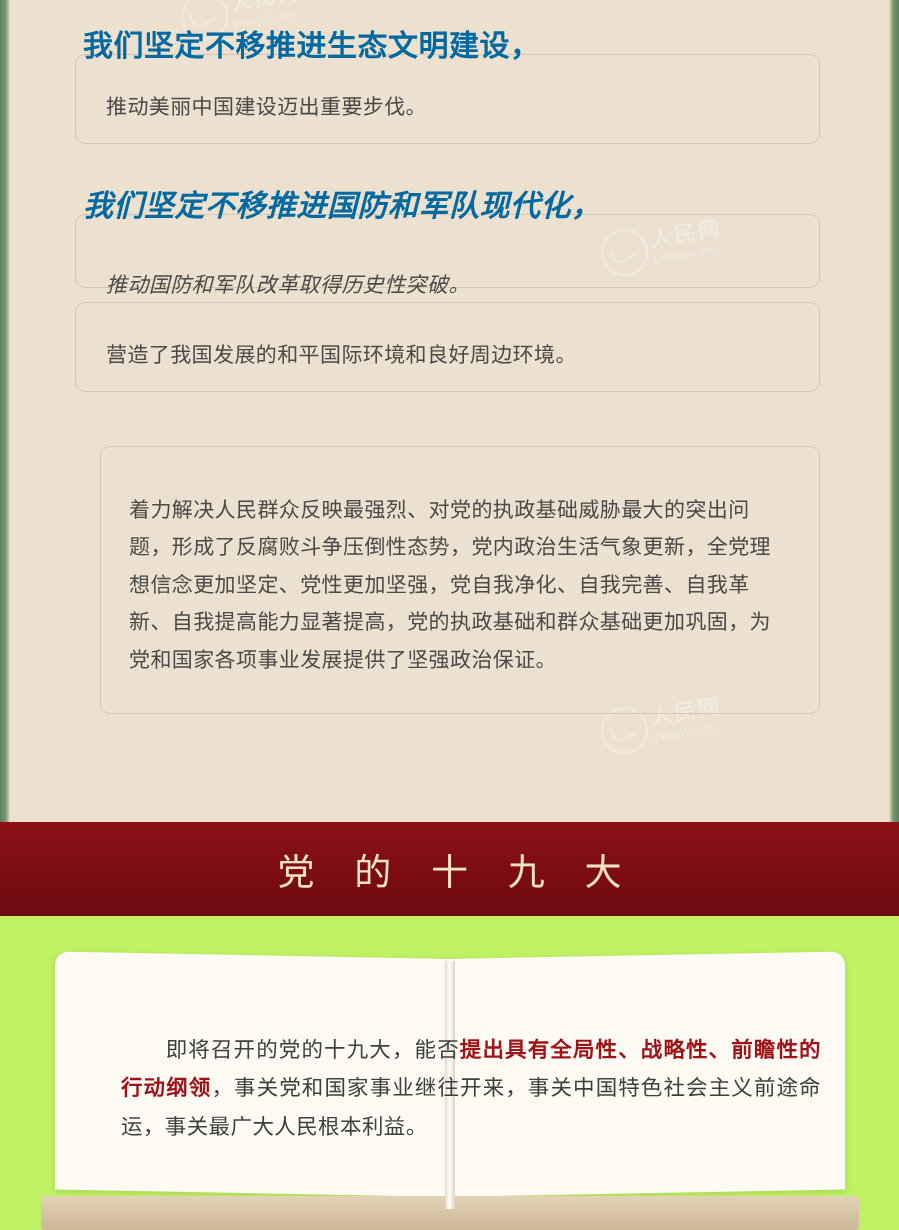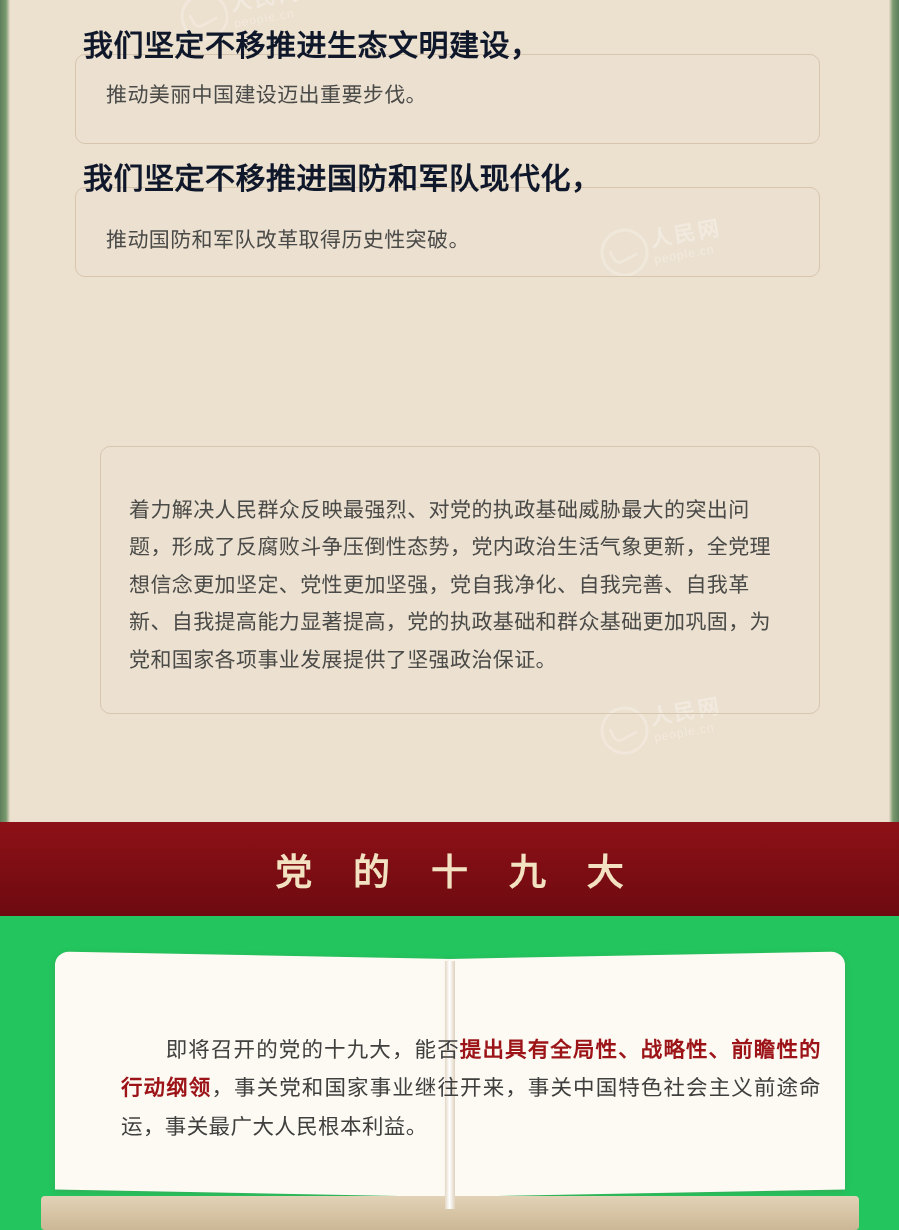--- a/index.html
+++ b/index.html
@@ -75,21 +75,21 @@
   .wm-b { left: 600px; top: 222px; transform: rotate(-10deg); }
   .wm-c { left: 600px; top: 700px; transform: rotate(-10deg); }
 
   
   .block {
     position: absolute;
     left: 75px;
     width: 745px;
   }
   .block-head {
-    color: #0f172a;
+    color: #0369a1;
     font-size: 30px;
     font-weight: bold;
     letter-spacing: 0.5px;
     line-height: 1.2;
     margin: 0 0 6px 8px;
     position: relative;
     z-index: 3;
     white-space: nowrap;
   }
   .block-body {
@@ -103,55 +103,55 @@
     line-height: 1.72;
     letter-spacing: 0.4px;
     position: relative;
   }
   .block-body.tall {
     line-height: 1.78;
     padding: 30px 28px 26px 28px;
   }
 
   .b1 { top: 28px; }
-  .b1 .block-body { margin-top: -16px; padding-top: 22px; height: 90px; }
-  .b2 { top: 161px; }
-  .b2 .block-body { margin-top: -16px; padding-top: 34px; height: 90px; }
+  .b1 .block-body { margin-top: -16px; padding-top: 34px; height: 90px; }
+  .b2 { top: 188px; font-style: italic; }
+  .b2 .block-body { margin-top: -16px; padding-top: 52px; height: 68px; }
   .b3 { top: 318px; }
   .b3 .block-body { margin-top: -16px; padding-top: 34px; height: 90px; }
   .b4 { top: 462px; }
   .b4 .block-body { margin-top: -16px; padding-top: 44px; height: 268px; margin-left: 25px; }
 
   
   .banner {
     position: absolute;
     left: 0; top: 822px;
     width: 899px;
     height: 94px;
     background: linear-gradient(to bottom, #8d1117, #7b0d13 55%, #6d0b11);
     display: flex;
     align-items: center;
     justify-content: center;
   }
   .banner-title {
     color: #f3e2c2;
     font-family: "DejaVu Serif", "Liberation Serif", serif;
-    font-weight: bold;
+    font-weight: normal;
     font-size: 37px;
     letter-spacing: 14px;
     text-indent: 14px;
   }
 
   
   .section-bottom {
     position: absolute;
     left: 0; top: 916px;
     width: 899px;
     height: 314px;
-    background: #22c55e;
+    background: #bef264;
     overflow: hidden;
   }
   .book {
     position: absolute;
     left: 55px;
     top: 43px;
     width: 790px;
     height: 271px;
   }
   .book-page {
@@ -234,20 +234,21 @@
     <div class="block-head">我们坚定不移推进生态文明建设，</div>
     <div class="block-body">推动美丽中国建设迈出重要步伐。</div>
   </div>
 
   <div class="block b2">
     <div class="block-head">我们坚定不移推进国防和军队现代化，</div>
     <div class="block-body">推动国防和军队改革取得历史性突破。</div>
   </div>
 
   <div class="block b3">
+    <div class="block-body">营造了我国发展的和平国际环境和良好周边环境。</div>
   </div>
 
   <div class="block b4">
     <div class="block-body tall">着力解决人民群众反映最强烈、对党的执政基础威胁最大的突出问题，形成了反腐败斗争压倒性态势，党内政治生活气象更新，全党理想信念更加坚定、党性更加坚强，党自我净化、自我完善、自我革新、自我提高能力显著提高，党的执政基础和群众基础更加巩固，为党和国家各项事业发展提供了坚强政治保证。</div>
   </div>
 
 </div>
 
 <div class="banner">
   <div class="banner-title">党 的 十 九 大</div>

